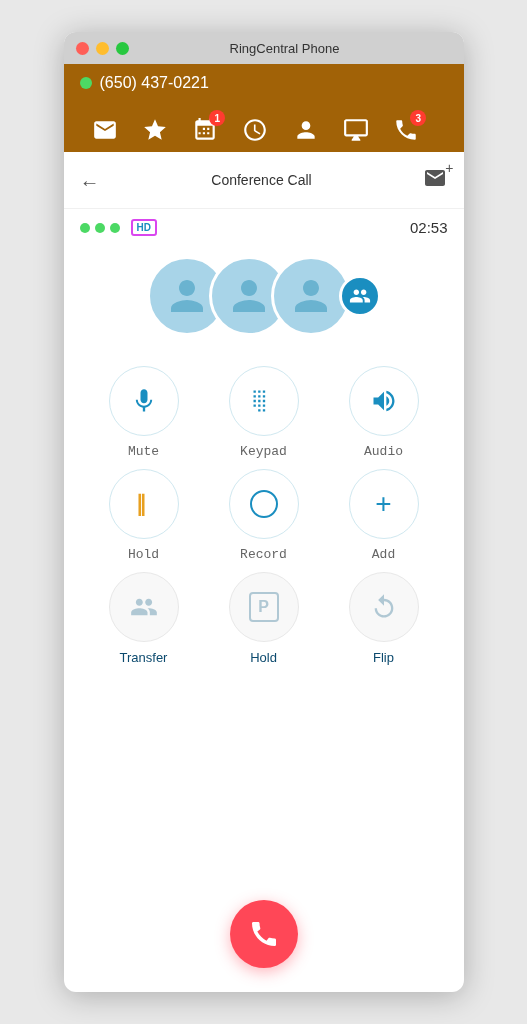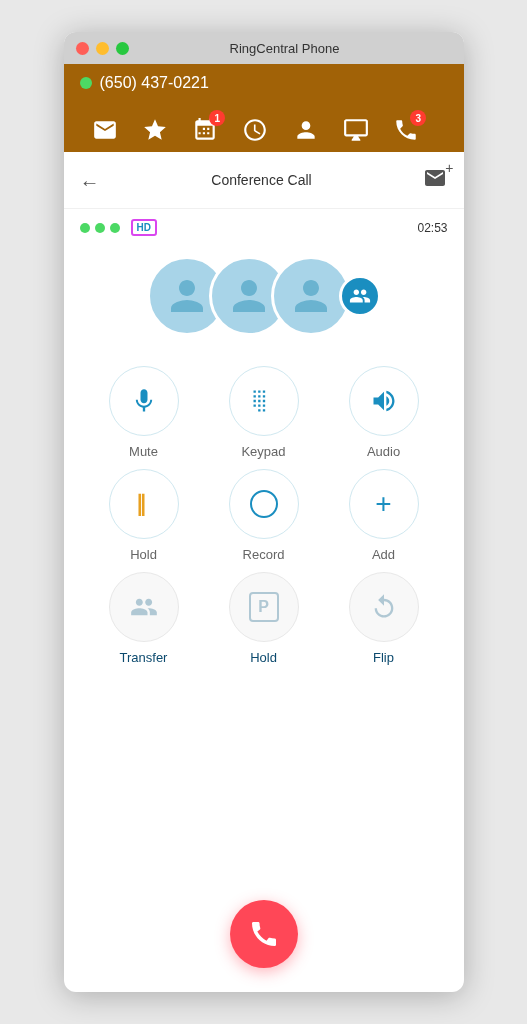--- a/index.html
+++ b/index.html
@@ -153,21 +153,21 @@
     .hd-badge {
       border: 2px solid #d946ef;
       color: #1a8ec0;
       font-size: 10px;
       font-weight: bold;
       padding: 1px 4px;
       border-radius: 3px;
       margin-left: 6px;
     }
     .call-timer {
-      font-size: 12px;
+      font-size: 15px;
       color: #333;
     }
     
     .avatars-section {
       display: flex;
       justify-content: center;
       align-items: center;
       padding: 10px 0 30px 0;
       flex-shrink: 0;
     }
@@ -241,20 +241,21 @@
       justify-content: center;
     }
     .ctrl-circle svg {
       width: 28px;
       height: 28px;
       fill: #1a8ec0;
     }
     .ctrl-label {
       font-size: 13px;
       color: #666;
+      font-family: Liberation Mono, monospace;
     }
     .ctrl-label-faded {
       font-size: 13px;
       color: #0c4a6e;
       text-align: center;
     }
     .ctrl-circle-faded {
       width: 70px;
       height: 70px;
       border-radius: 50%;

